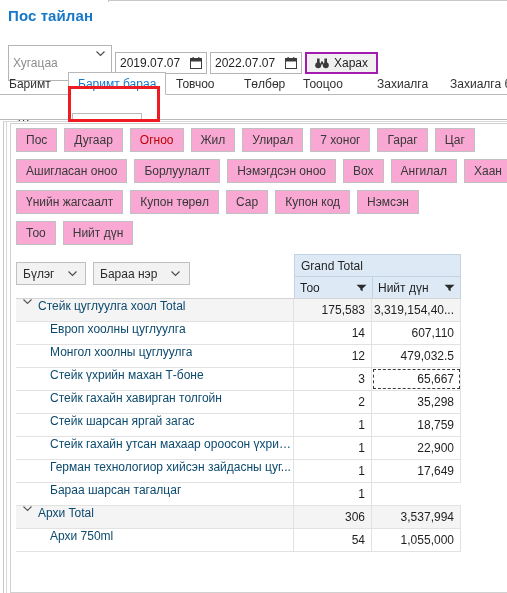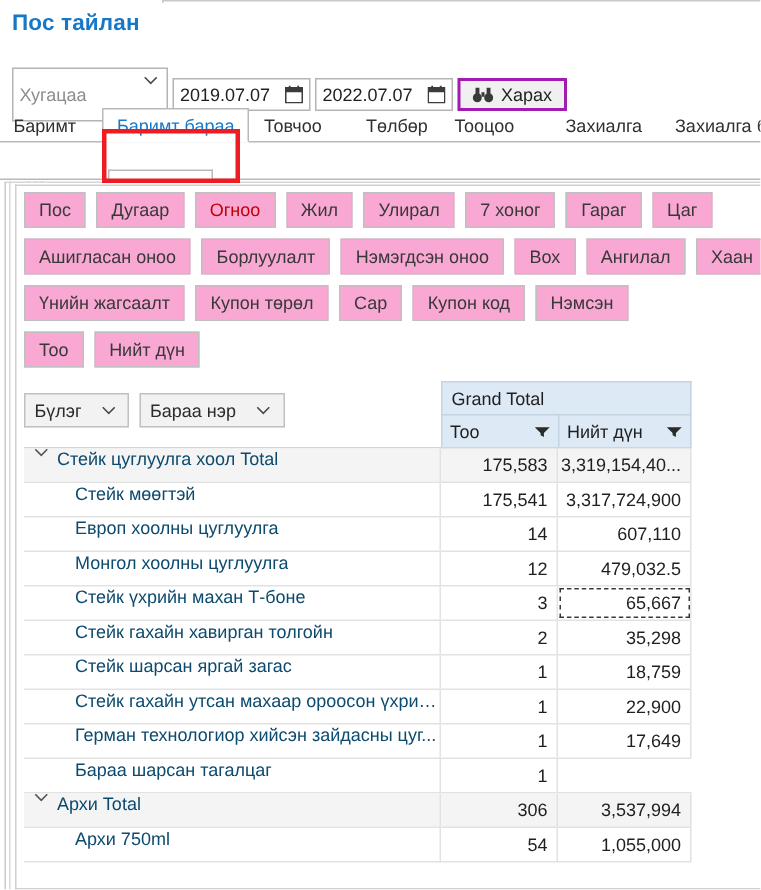--- a/index.html
+++ b/index.html
@@ -321,28 +321,20 @@
             <svg width="9" height="6" viewBox="0 0 9 6" style="margin:auto">
                 <path d="M0.5 0.5 L4.5 4.5 L8.5 0.5" fill="none" stroke="#555" stroke-width="1.1"></path>
               </svg>
           </span>
           <span class="lbl">Стейк цуглуулга хоол Total</span>
         </div>
         <div class="cell-num c-qty">175,583</div>
         <div class="cell-num c-amt">3,319,154,40...</div>
       </div>
 
-      <div class="row">
-        <div class="cell-label">
-          <span class="indent"></span>
-          <span class="lbl">Стейк мөөгтэй</span>
-        </div>
-        <div class="cell-num c-qty">175,541</div>
-        <div class="cell-num c-amt">3,317,724,900</div>
-      </div>
 
       <div class="row">
         <div class="cell-label">
           <span class="indent"></span>
           <span class="lbl">Европ хоолны цуглуулга</span>
         </div>
         <div class="cell-num c-qty">14</div>
         <div class="cell-num c-amt">607,110</div>
       </div>
 

